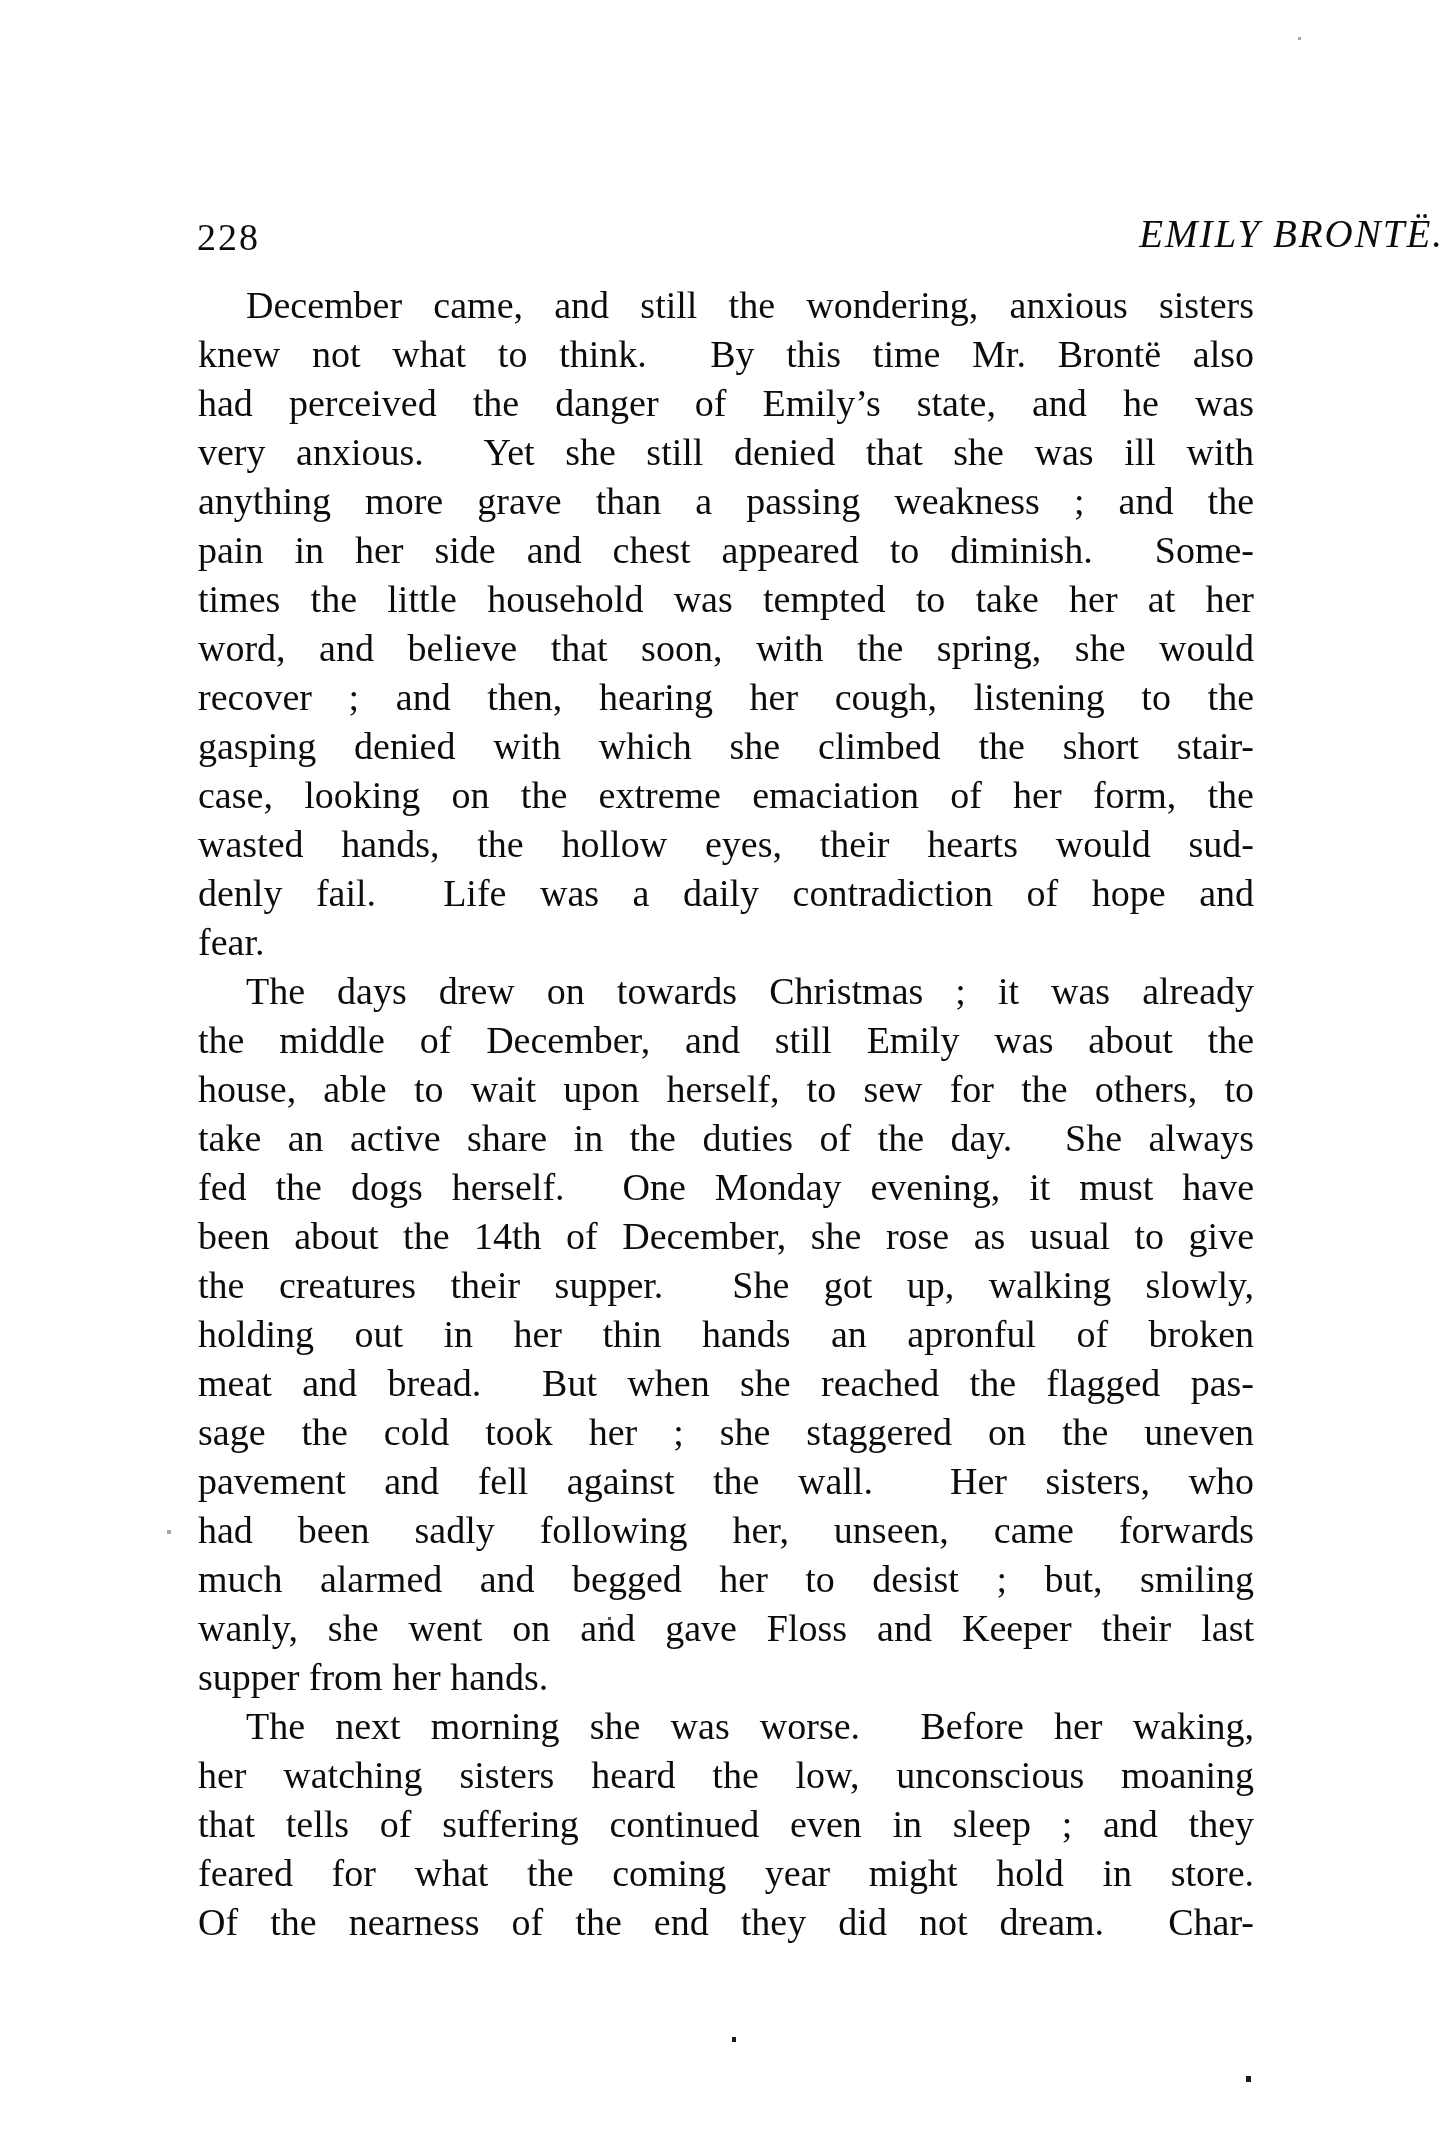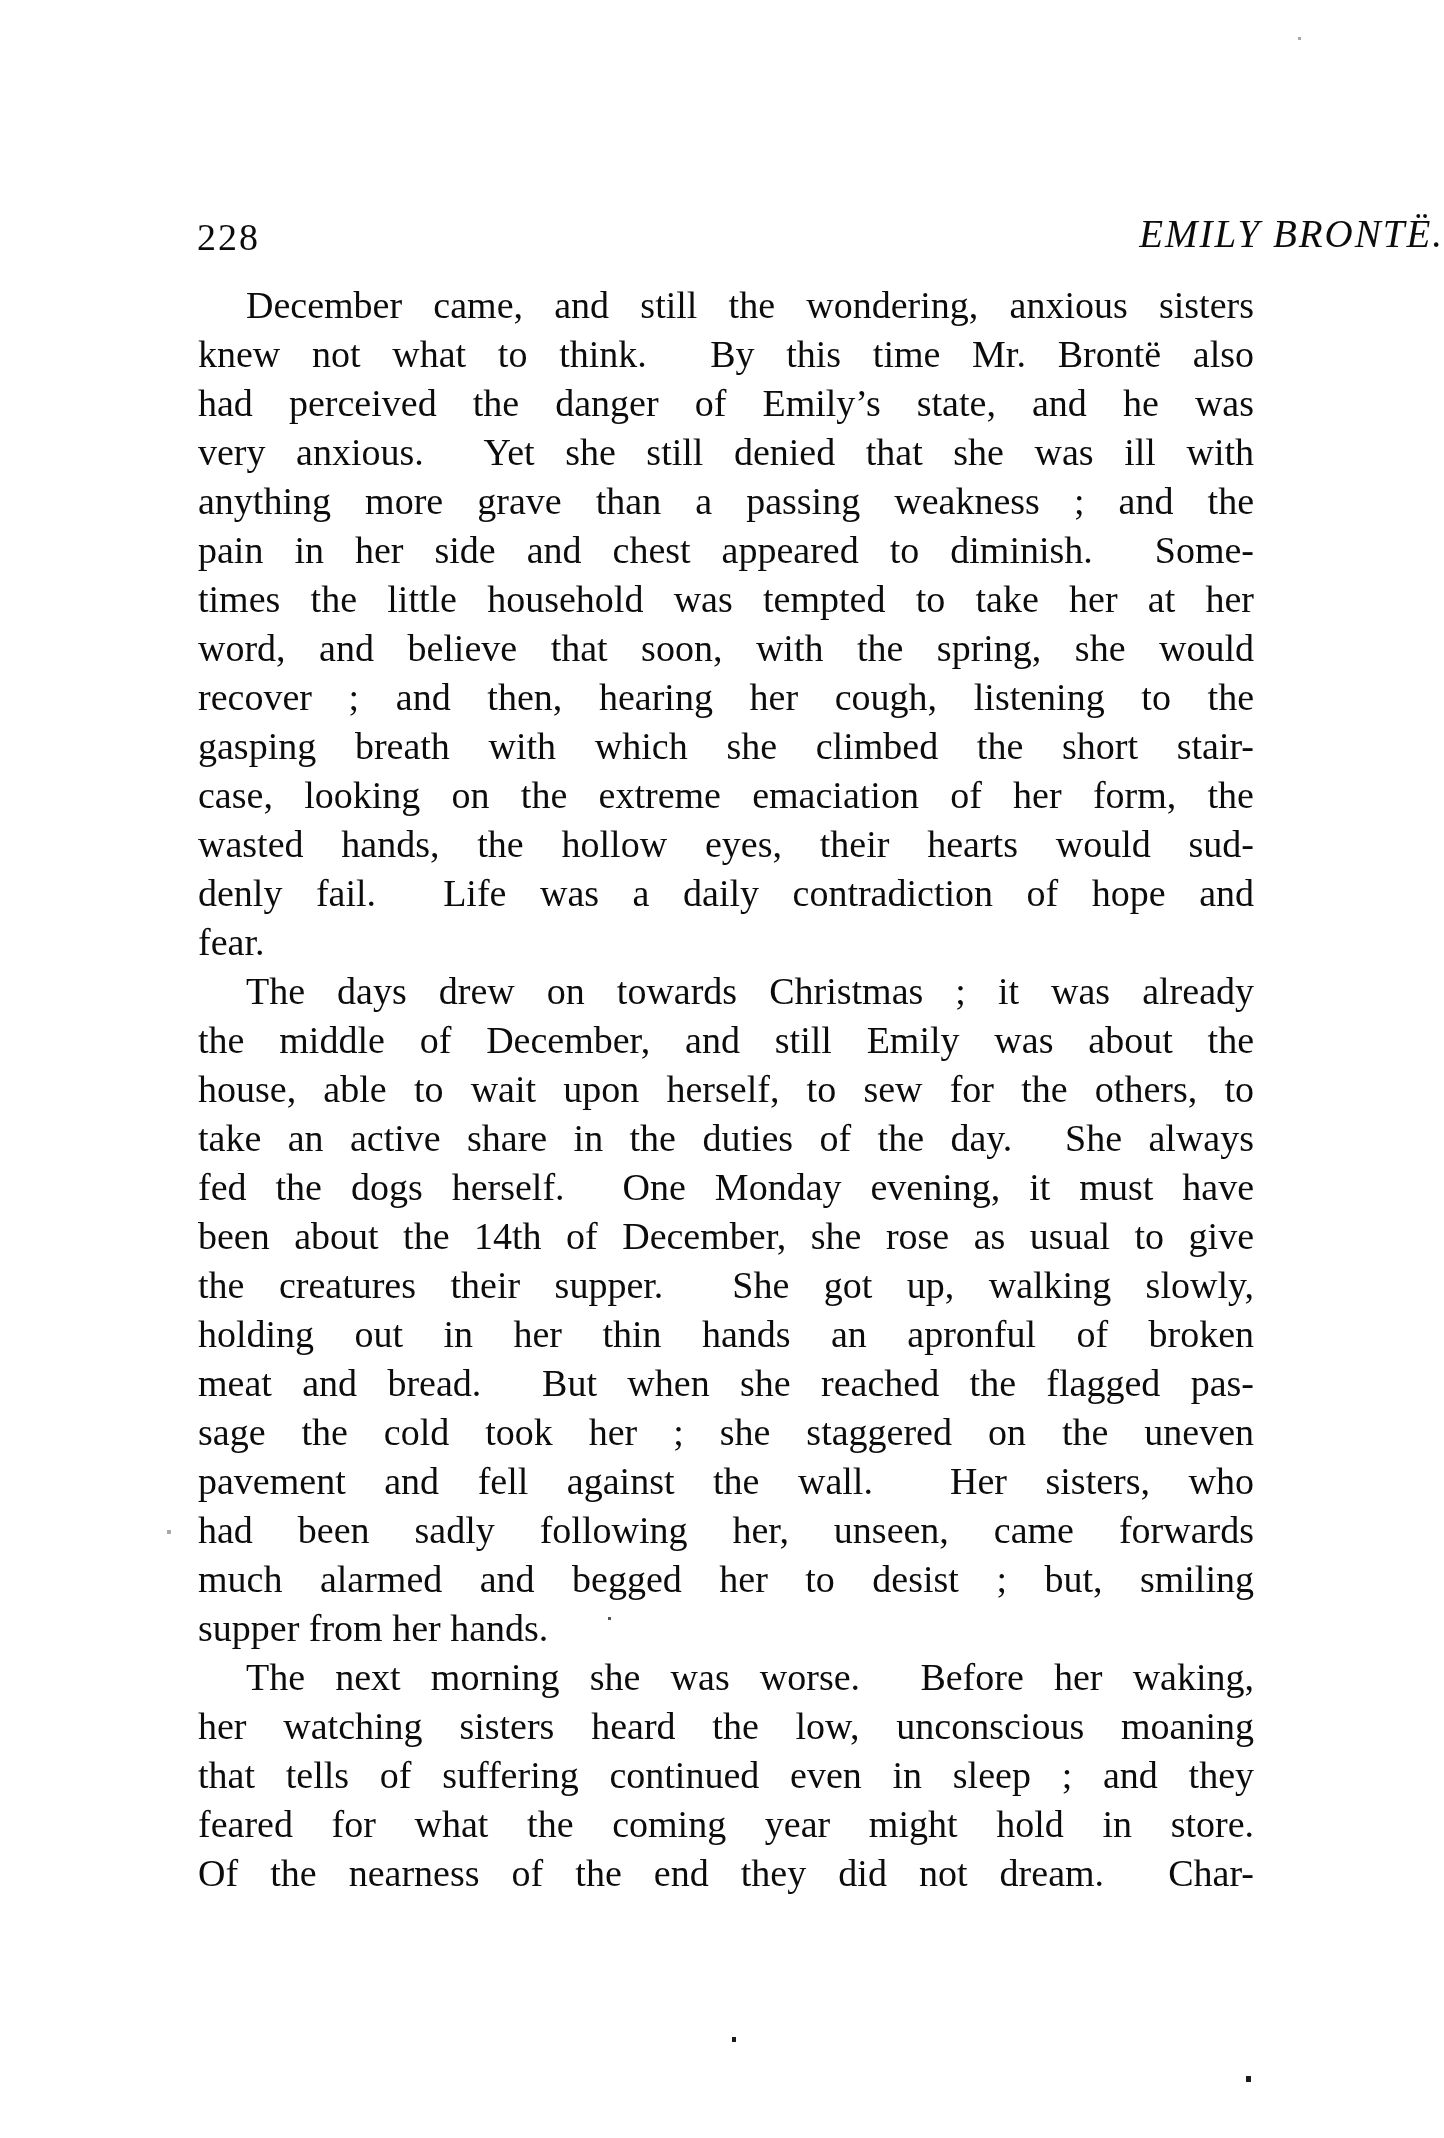--- a/index.html
+++ b/index.html
@@ -80,41 +80,42 @@
     <div>
       <div class="line indent">December came, and still the wondering, anxious sisters</div>
       <div class="line">knew not what to think.&nbsp; By this time Mr. Brontë also</div>
       <div class="line">had perceived the danger of Emily’s state, and he was</div>
       <div class="line">very anxious.&nbsp; Yet she still denied that she was ill with</div>
       <div class="line">anything more grave than a passing weakness ; and the</div>
       <div class="line">pain in her side and chest appeared to diminish.&nbsp; Some-</div>
       <div class="line">times the little household was tempted to take her at her</div>
       <div class="line">word, and believe that soon, with the spring, she would</div>
       <div class="line">recover ; and then, hearing her cough, listening to the</div>
-      <div class="line">gasping breath with which she climbed the short stair-</div>
+      <div class="line">gasping denied with which she climbed the short stair-</div>
       <div class="line">case, looking on the extreme emaciation of her form, the</div>
       <div class="line">wasted hands, the hollow eyes, their hearts would sud-</div>
       <div class="line">denly fail.&nbsp; Life was a daily contradiction of hope and</div>
       <div class="line para-end">fear.</div>
     </div>
 
     <div>
       <div class="line indent">The days drew on towards Christmas ; it was already</div>
       <div class="line">the middle of December, and still Emily was about the</div>
       <div class="line">house, able to wait upon herself, to sew for the others, to</div>
       <div class="line">take an active share in the duties of the day.&nbsp; She always</div>
       <div class="line">fed the dogs herself.&nbsp; One Monday evening, it must have</div>
       <div class="line">been about the 14th of December, she rose as usual to give</div>
       <div class="line">the creatures their supper.&nbsp; She got up, walking slowly,</div>
       <div class="line">holding out in her thin hands an apronful of broken</div>
       <div class="line">meat and bread.&nbsp; But when she reached the flagged pas-</div>
       <div class="line">sage the cold took her ; she staggered on the uneven</div>
       <div class="line">pavement and fell against the wall.&nbsp; Her sisters, who</div>
       <div class="line">had been sadly following her, unseen, came forwards</div>
       <div class="line">much alarmed and begged her to desist ; but, smiling</div>
+      <div class="line">wanly, she went on and gave Floss and Keeper their last</div>
       <div class="line para-end">supper from her hands.</div>
     </div>
 
     <div>
       <div class="line indent">The next morning she was worse.&nbsp; Before her waking,</div>
       <div class="line">her watching sisters heard the low, unconscious moaning</div>
       <div class="line">that tells of suffering continued even in sleep ; and they</div>
       <div class="line">feared for what the coming year might hold in store.</div>
       <div class="line">Of the nearness of the end they did not dream.&nbsp; Char-</div>
     </div>

